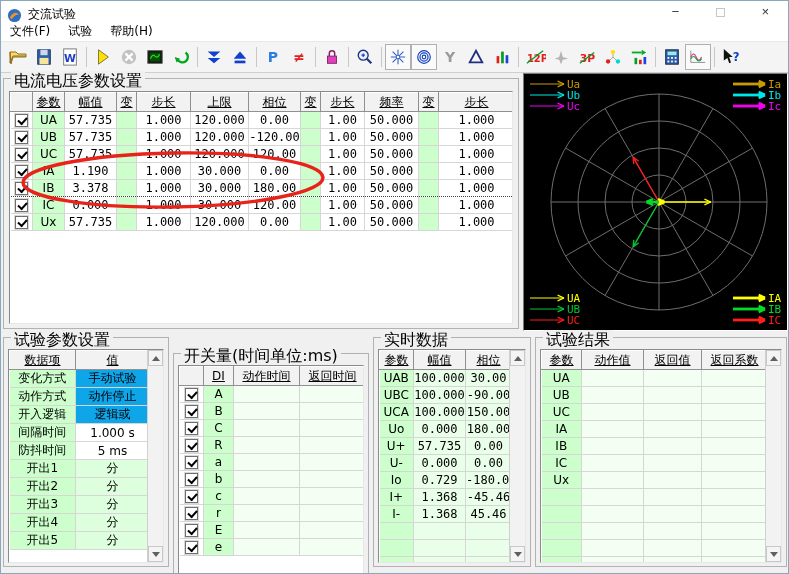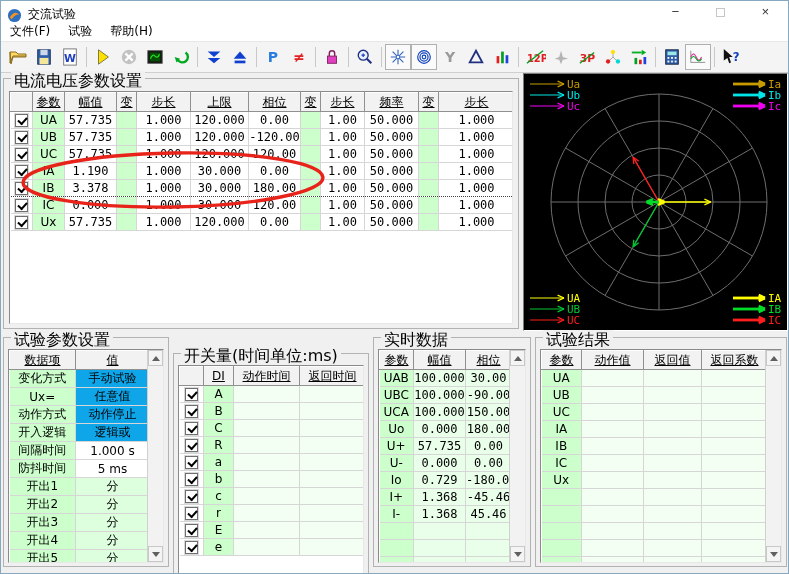--- a/index.html
+++ b/index.html
@@ -511,24 +511,20 @@
             <th>值</th>
           </tr>
         </thead>
         <tbody>
 
             <tr>
               <td class="green">变化方式</td>
               <td class="val yellow">手动试验</td>
             </tr>
 
-            <tr>
-              <td class="green">Ux=</td>
-              <td class="val yellow">任意值</td>
-            </tr>
 
             <tr>
               <td class="green">动作方式</td>
               <td class="val yellow">动作停止</td>
             </tr>
 
             <tr>
               <td class="green">开入逻辑</td>
               <td class="val yellow">逻辑或</td>
             </tr>

